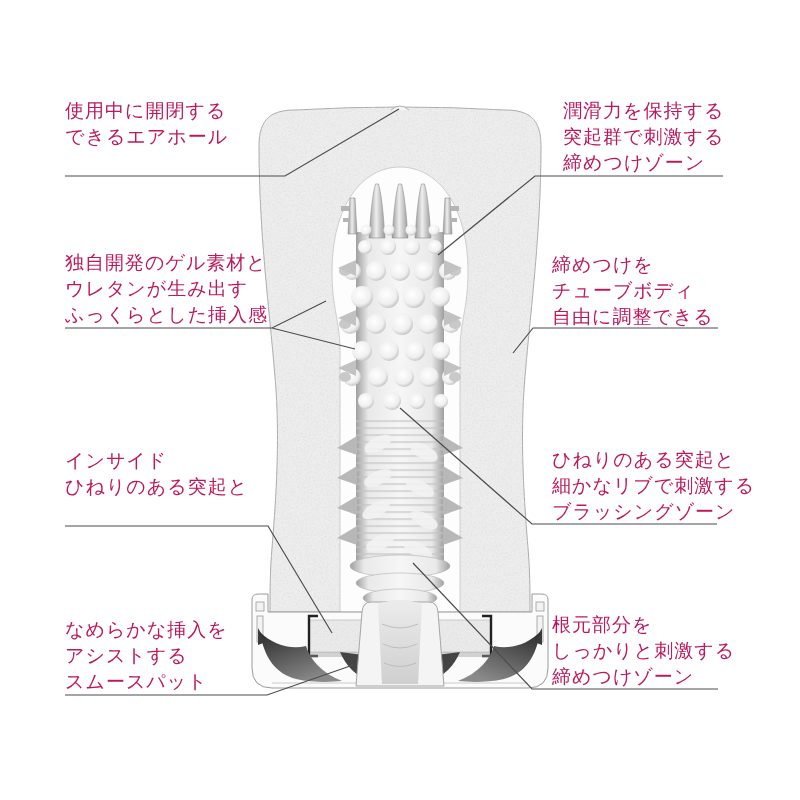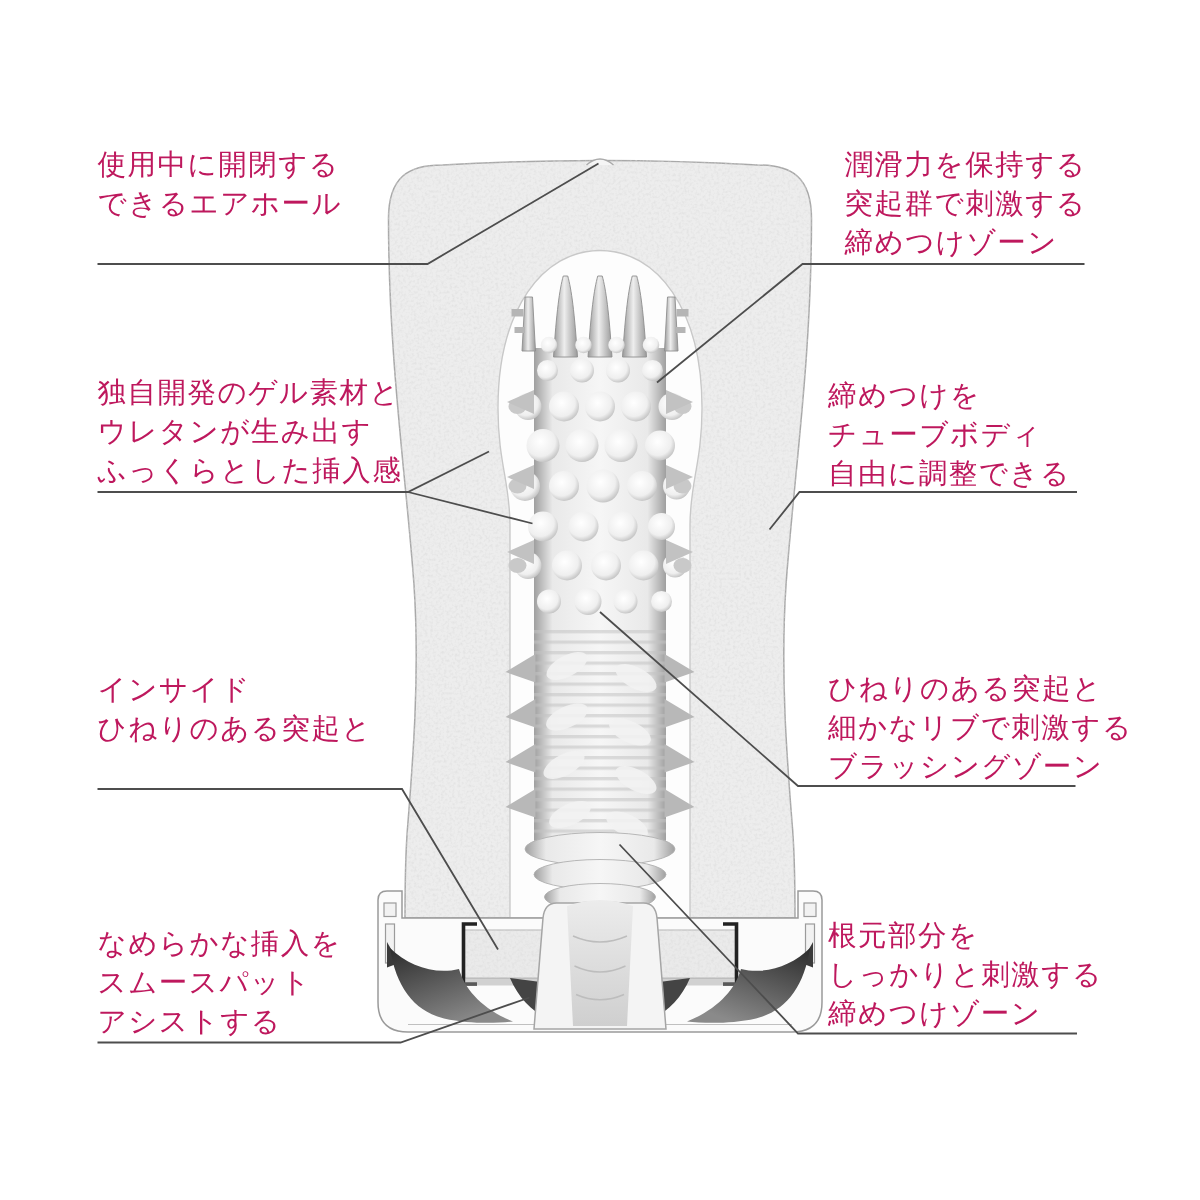--- a/index.html
+++ b/index.html
@@ -236,22 +236,22 @@
   <span class="ln">ふっくらとした挿入感</span>
 </div>
 
 <div class="label" style="left:65px;top:448px">
   <span class="ln">インサイド</span>
   <span class="ln">ひねりのある突起と</span>
 </div>
 
 <div class="label" style="left:65px;top:617px">
   <span class="ln">なめらかな挿入を</span>
+  <span class="ln">アシストする</span>
   <span class="ln">スムースパット</span>
-  <span class="ln">アシストする</span>
 </div>
 
 <div class="label" style="left:563px;top:98px">
   <span class="ln">潤滑力を保持する</span>
   <span class="ln">突起群で刺激する</span>
   <span class="ln">締めつけゾーン</span>
 </div>
 
 <div class="label" style="left:552px;top:252px">
   <span class="ln">締めつけを</span>

